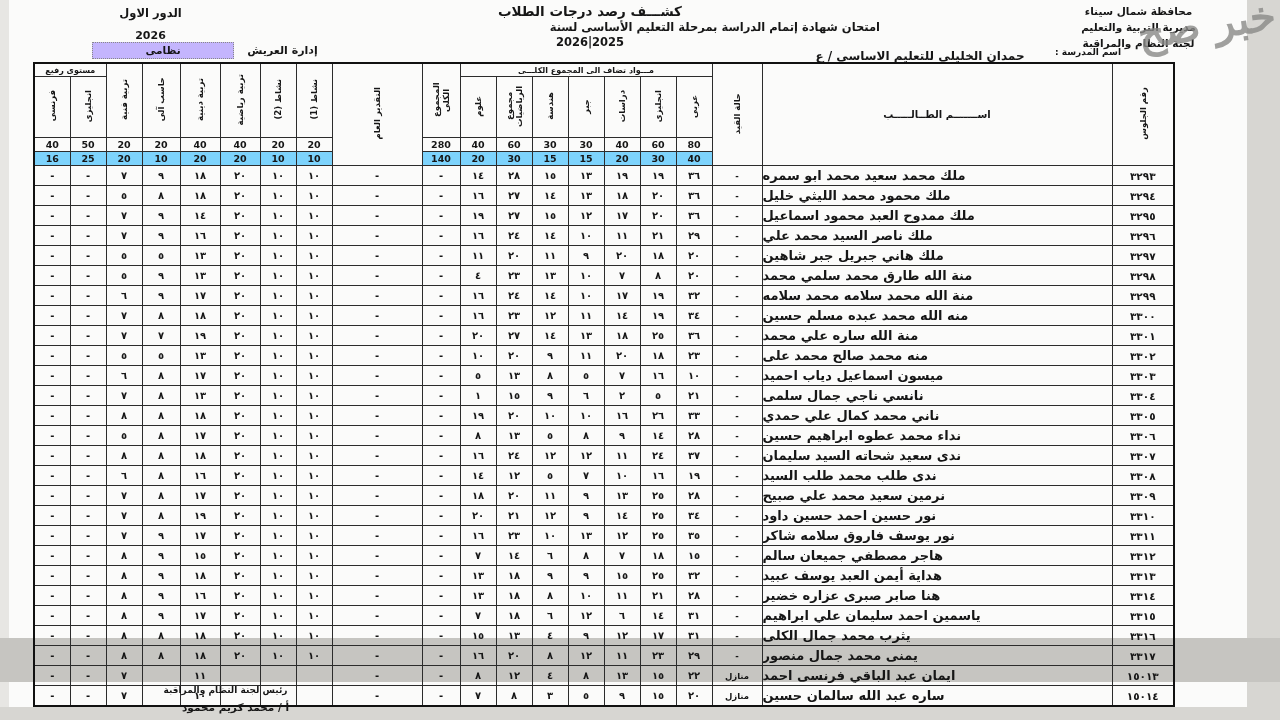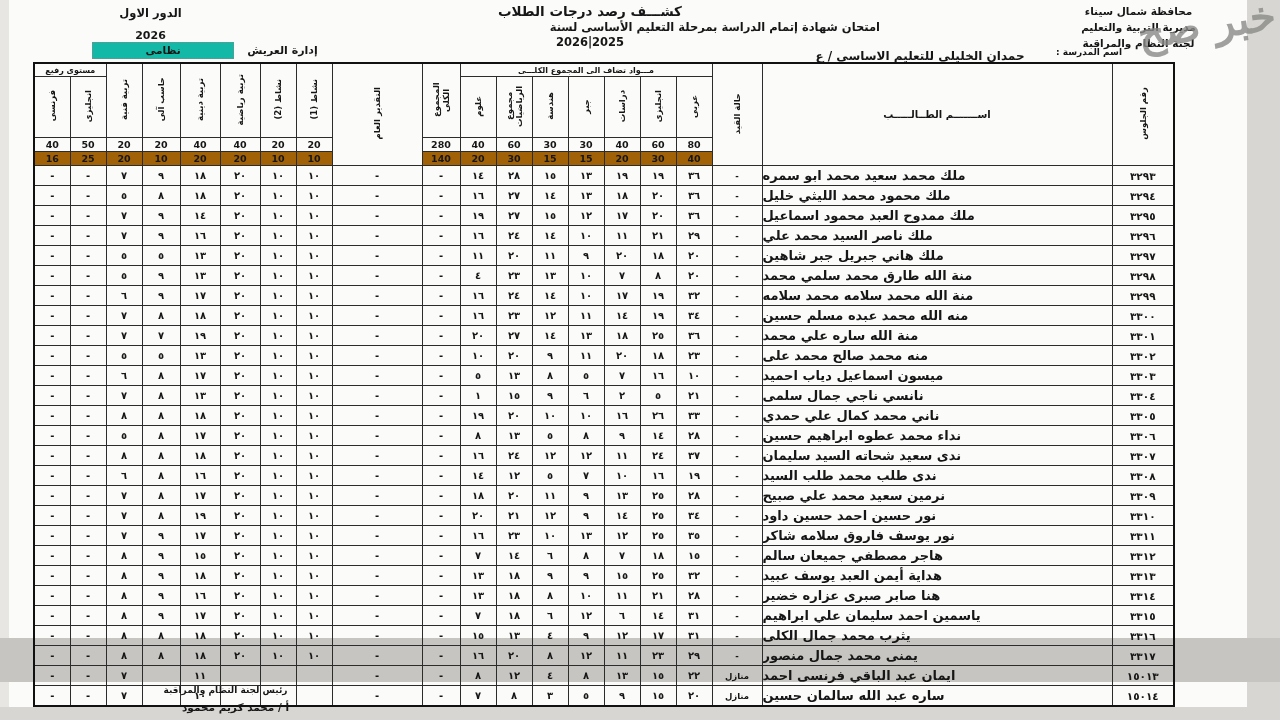--- a/index.html
+++ b/index.html
@@ -18,38 +18,38 @@
   }
   .gov{position:absolute;top:4px;right:44px;width:195px;text-align:center;font-size:10.5px;line-height:1.5;z-index:3;direction:rtl}
   .round{position:absolute;top:6px;left:93px;width:115px;text-align:center;font-size:11.5px;direction:rtl}
   .year{position:absolute;top:29px;left:93px;width:115px;text-align:center;font-size:11px}
   .title{position:absolute;top:3px;left:330px;width:520px;text-align:center;font-size:13.5px;direction:rtl}
   .subtitle{position:absolute;top:21px;left:300px;width:580px;text-align:right;font-size:11.5px;direction:rtl;line-height:1.2}
   .years{position:absolute;top:35px;left:300px;width:580px;text-align:center;font-size:11.5px;direction:rtl}
   .admin{position:absolute;top:44px;left:230px;width:105px;text-align:center;font-size:11px;direction:rtl}
   .nizami{
     position:absolute;top:42px;left:92px;width:140px;height:15px;line-height:15px;
-    background:#14b8a6;border:1px dotted #888;text-align:center;font-size:10.5px;direction:rtl;
+    background:#c4b5fd;border:1px dotted #888;text-align:center;font-size:10.5px;direction:rtl;
   }
-  .school-label{position:absolute;top:47px;right:144px;width:80px;font-size:9px;direction:rtl;text-align:left}
+  .school-label{position:absolute;top:47px;right:152px;width:80px;font-size:9px;direction:rtl;text-align:center}
   .school-name{position:absolute;top:49px;left:770px;width:300px;text-align:center;font-size:12px;direction:rtl}
   .band{position:absolute;left:0;top:638px;width:1280px;height:44px;background:#c6c5c1;z-index:1}
 
   .table-wrap{position:absolute;left:33px;top:62px;z-index:2}
   table{border-collapse:collapse;table-layout:fixed;direction:rtl;border:2px solid #111;background:transparent}
   td{border:1px solid #2c2c2c;text-align:center;vertical-align:middle;padding:0;overflow:hidden;font-weight:bold}
   thead td{font-size:8.5px;background:transparent}
   .grp{font-size:8px;height:12px}
   .v span{
     display:inline-block;writing-mode:vertical-rl;transform:rotate(180deg);
     font-size:8.5px;line-height:1.2;max-height:58px;
   }
   .namehead{font-size:10px;letter-spacing:1px}
   #row-full td{font-size:9.5px;height:13px;font-family:"DejaVu Sans",sans-serif}
-  #row-pass td{font-size:9.5px;height:13px;background:#a16207}
+  #row-pass td{font-size:9.5px;height:13px;background:#7dd3fc}
   tbody td{height:19px;font-size:10px}
   tbody td.name{text-align:left;padding-right:10px;font-size:13px;white-space:nowrap}
   tbody td.seat{font-size:10.5px}
   tbody td.st{font-size:8.5px}
   tr.hl td{background:transparent}
   .footer-title{position:absolute;top:685px;left:128px;width:195px;text-align:center;font-size:9px;direction:rtl;z-index:3}
   .footer-name{position:absolute;top:701px;left:138px;width:195px;text-align:center;font-size:10.5px;direction:rtl;z-index:4}
 </style>
 </head>
 <body>

